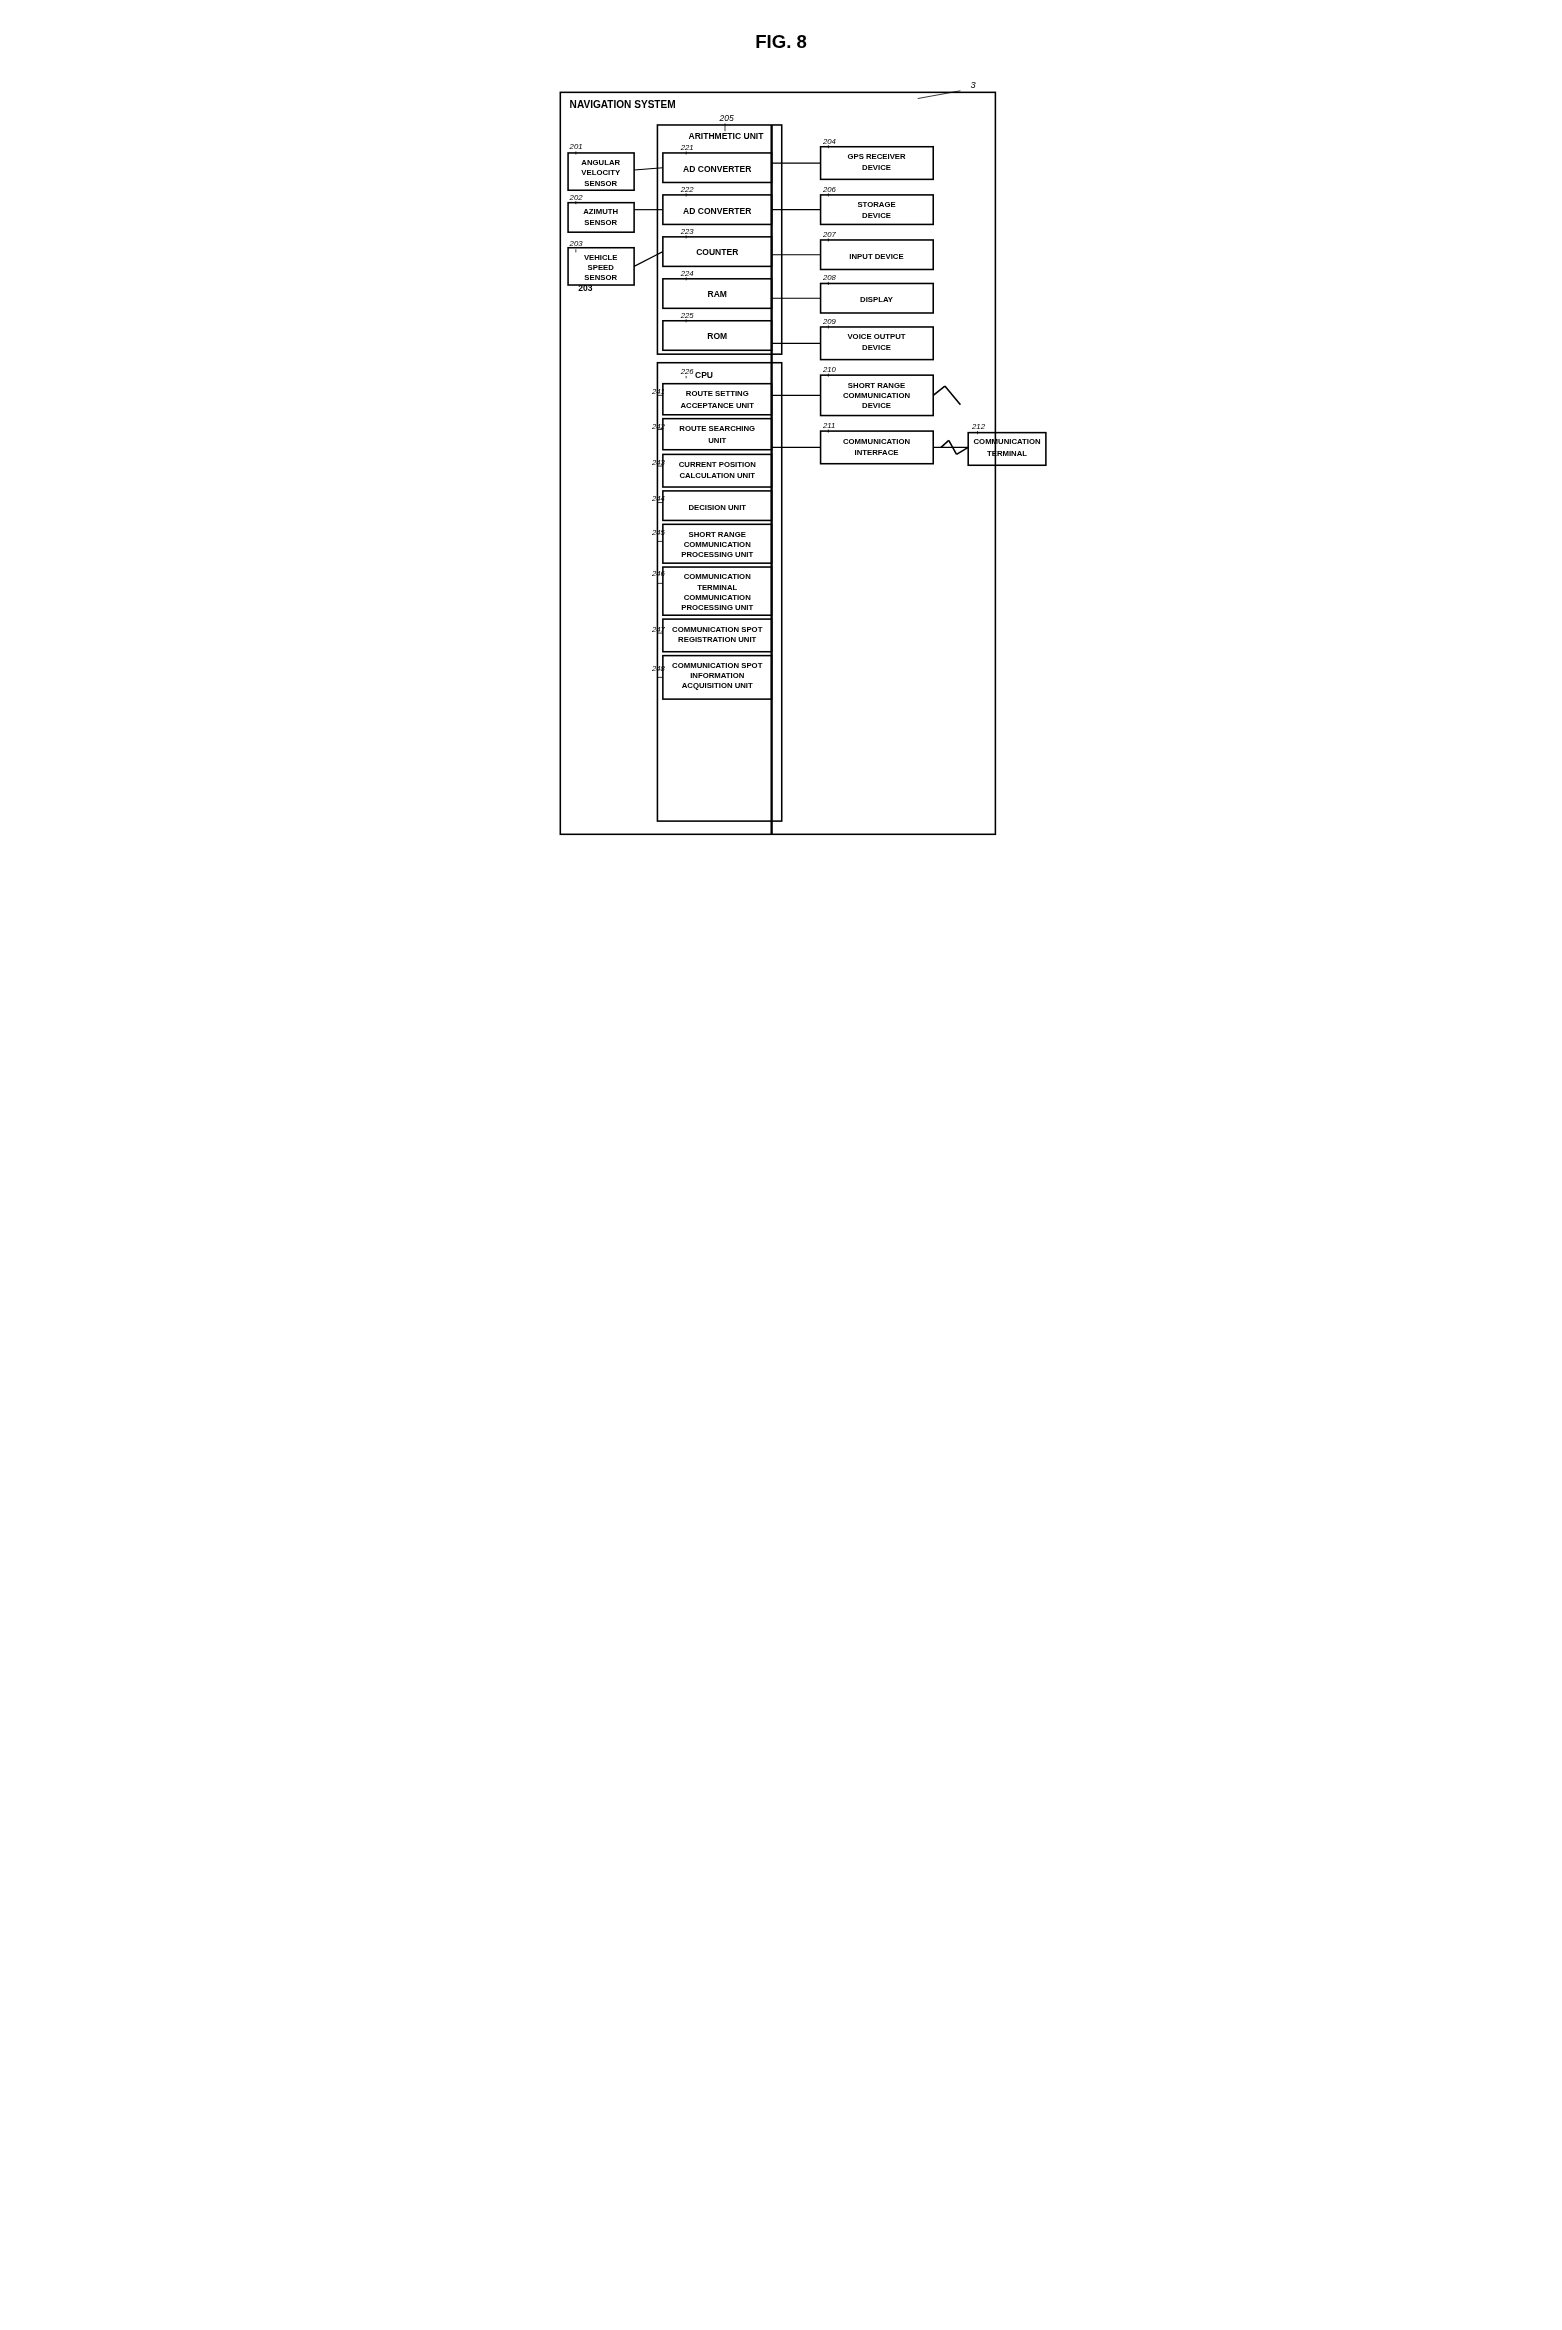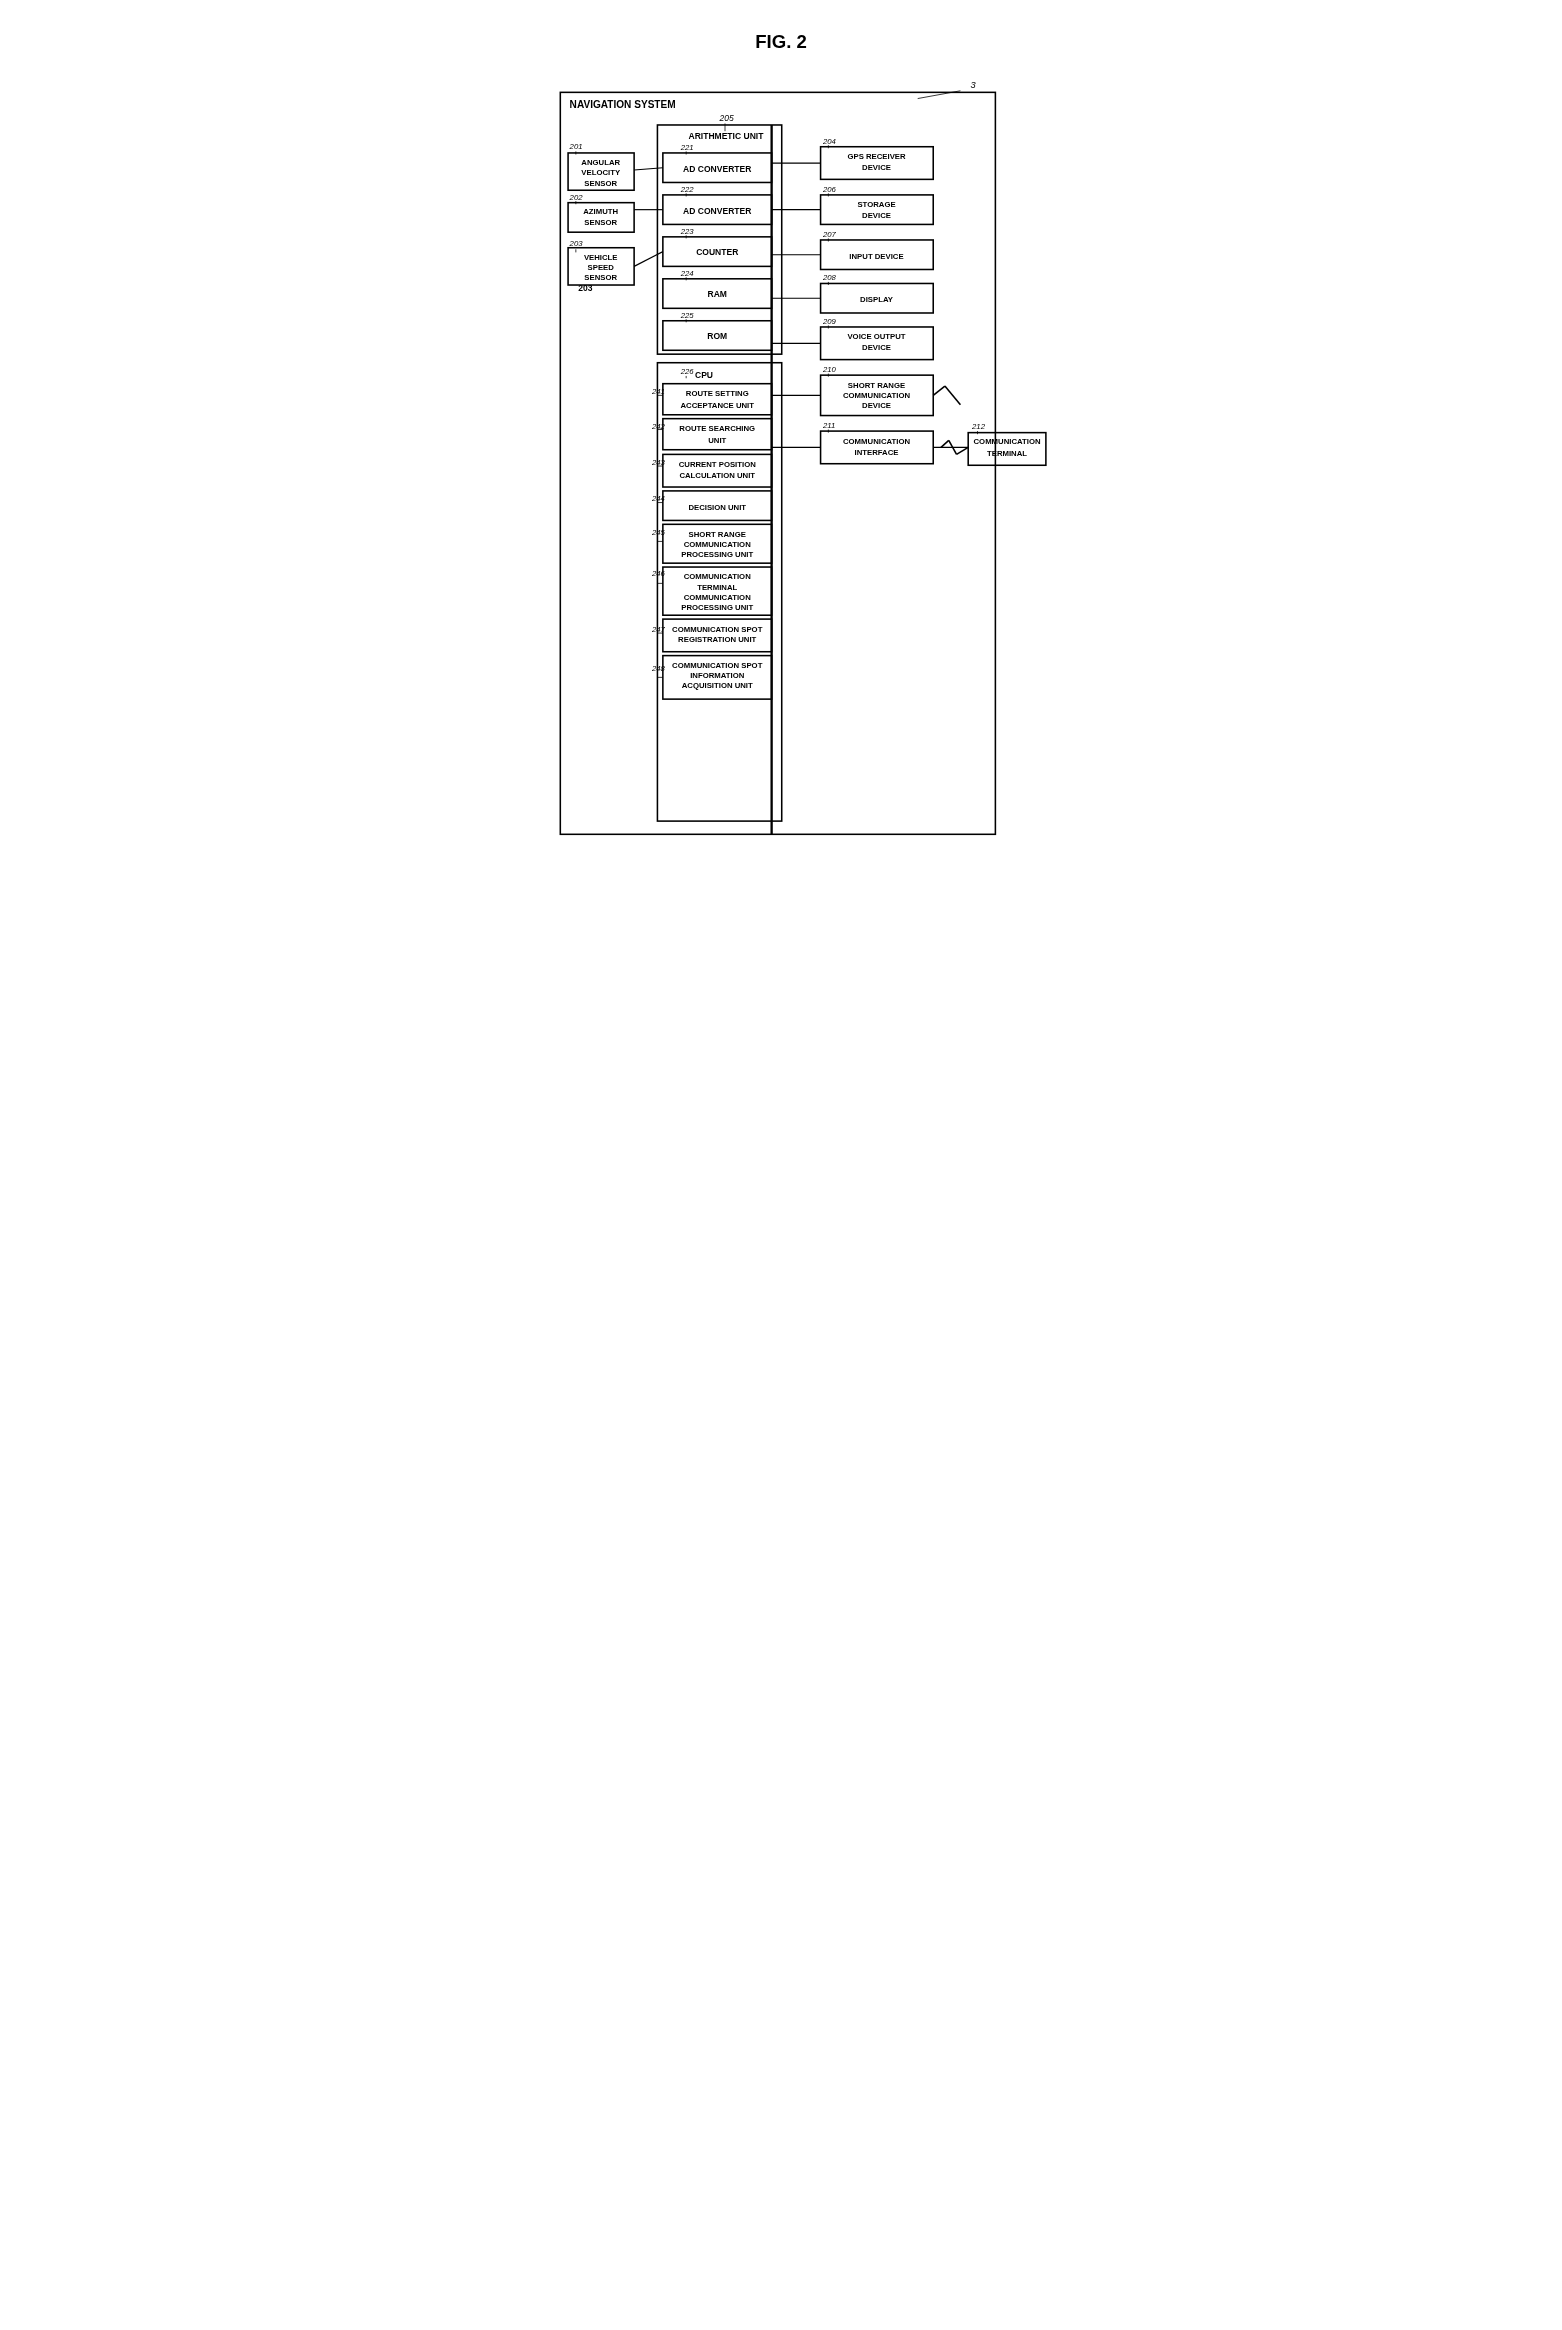--- a/index.html
+++ b/index.html
@@ -22,21 +22,21 @@
       font-size: 18.6px;
       font-weight: bold;
       margin-bottom: 15.5px;
       font-family: Arial, sans-serif;
     }
   </style>
 </head>
 <body>
 
 <div class="page">
-  <div class="fig-title">FIG. 2</div>
+  <div class="fig-title">FIG. 8</div>
 
   
   <svg width="505" height="777" xmlns="http://www.w3.org/2000/svg" style="font-family: Arial, sans-serif; overflow: visible;" viewBox="0 0 650 1000">
 
     <rect x="30" y="30" width="560" height="955" fill="none" stroke="#000" stroke-width="2"></rect>
 
     <text x="42" y="50" font-size="13" font-weight="bold">NAVIGATION SYSTEM</text>
 
     <text x="558" y="25" font-size="12" font-style="italic">3</text>
     <line x1="545" y1="28" x2="490" y2="38" stroke="#000" stroke-width="1"></line>

